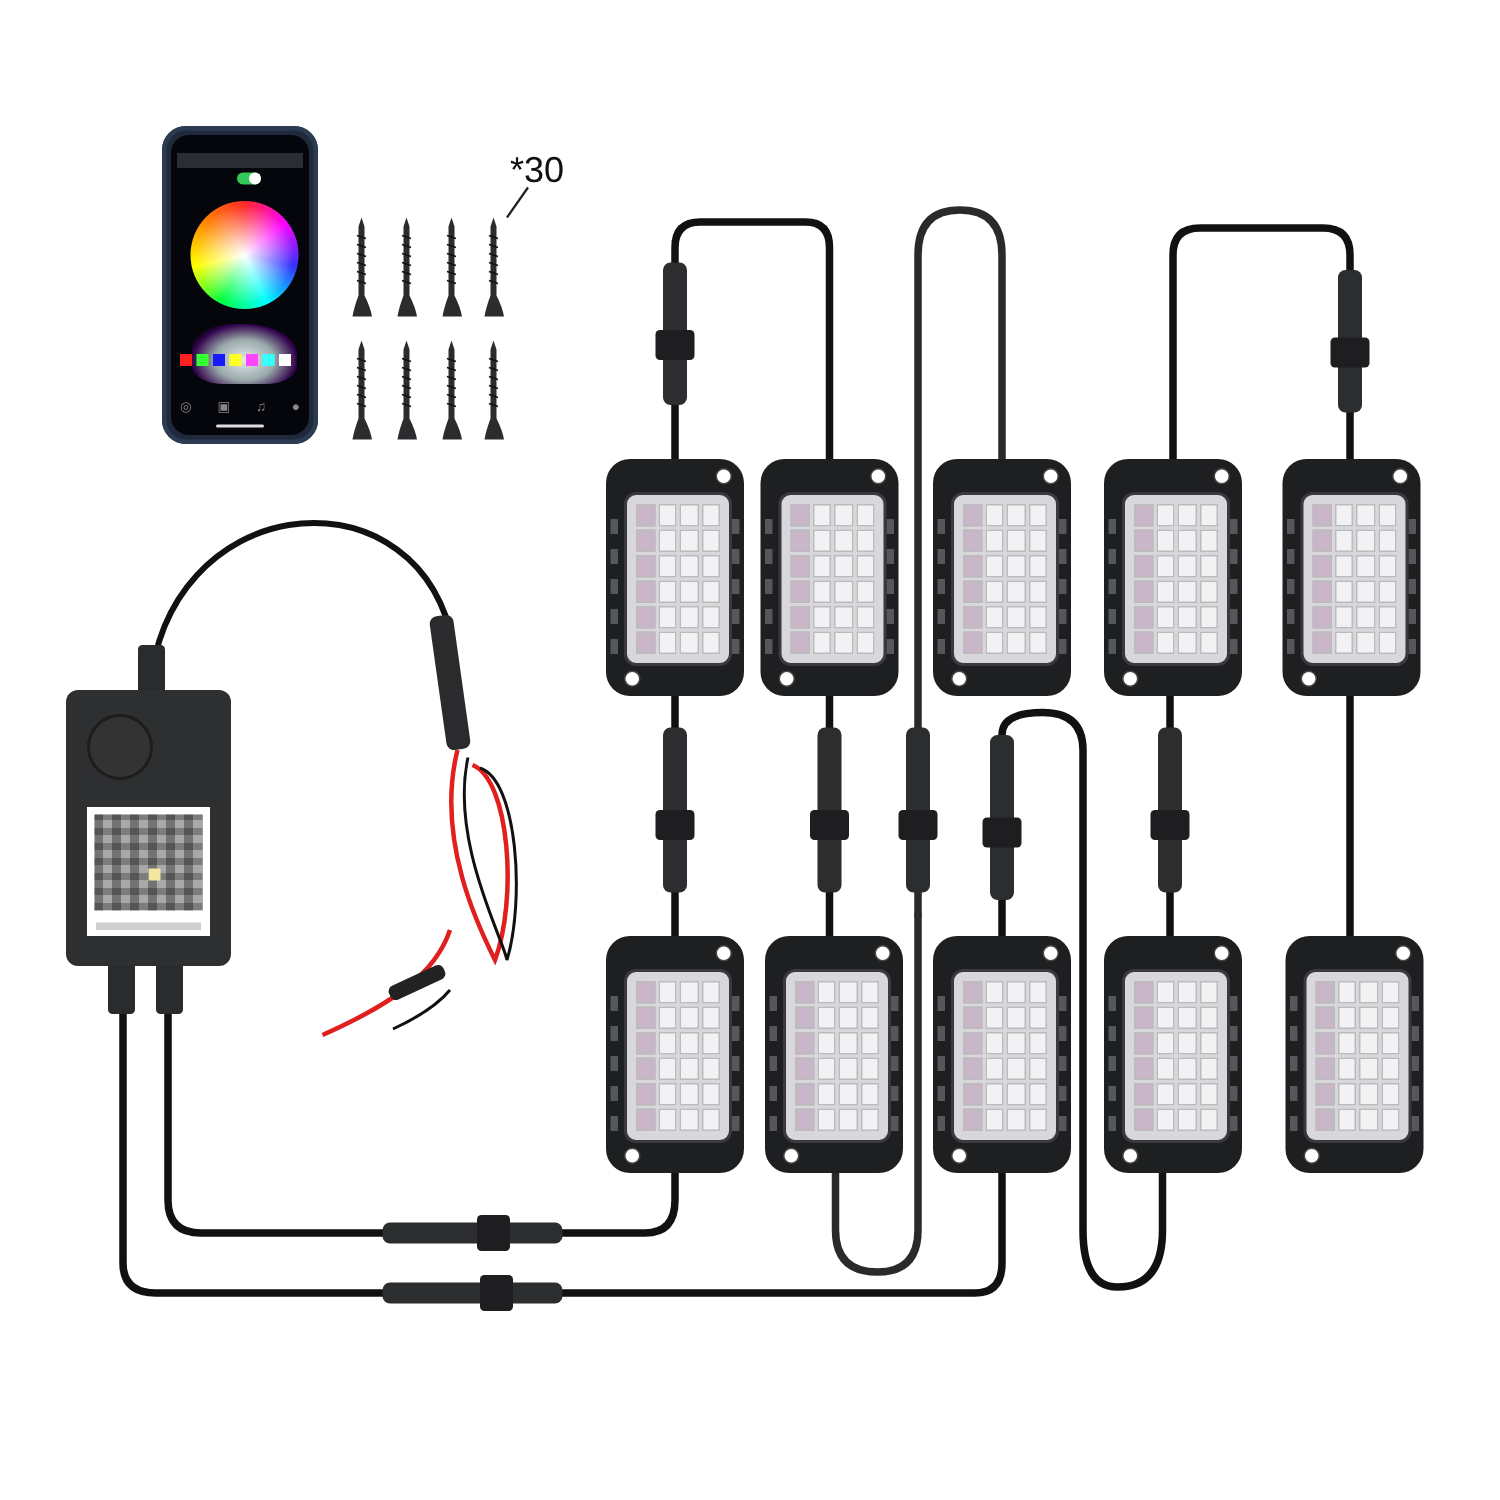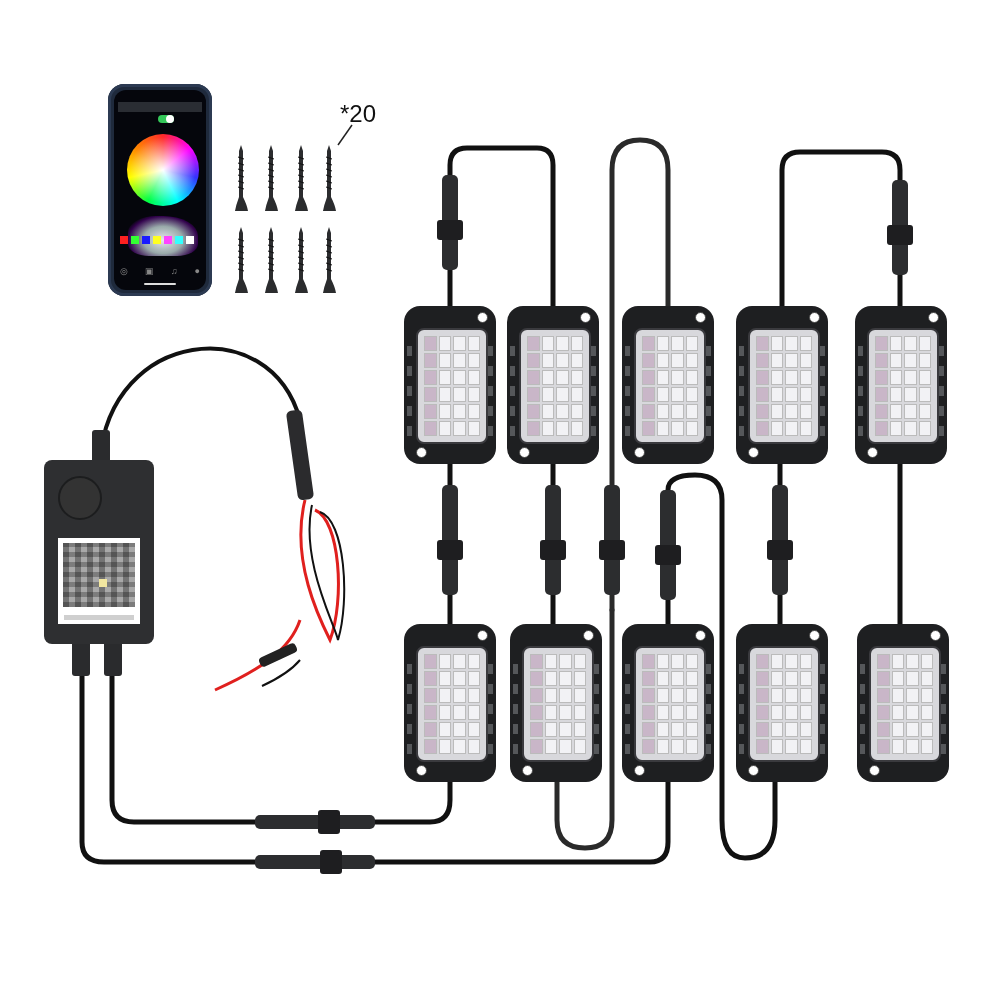--- a/index.html
+++ b/index.html
@@ -108,21 +108,21 @@
 
   <g fill="#2a2b2d">
     <rect x="72" y="640" width="18" height="36" rx="3"></rect>
     <rect x="104" y="640" width="18" height="36" rx="3"></rect>
     <rect x="92" y="430" width="18" height="34" rx="3"></rect>
   </g>
 
   <line x1="338" y1="145" x2="352" y2="125" stroke="#222" stroke-width="1.5"></line>
 </svg>
 
-<div class="abs label-20">*20</div>
+<div class="abs label-20">*30</div>
 
 <div class="abs phone">
   <div class="phone-screen">
     <div class="phone-topbar">
       <div class="phone-toggle"></div>
     </div>
     <div class="wheel"></div>
     <div class="car"></div>
     <div class="swatches">
       <div class="sw" style="background:#ff2020"></div>

